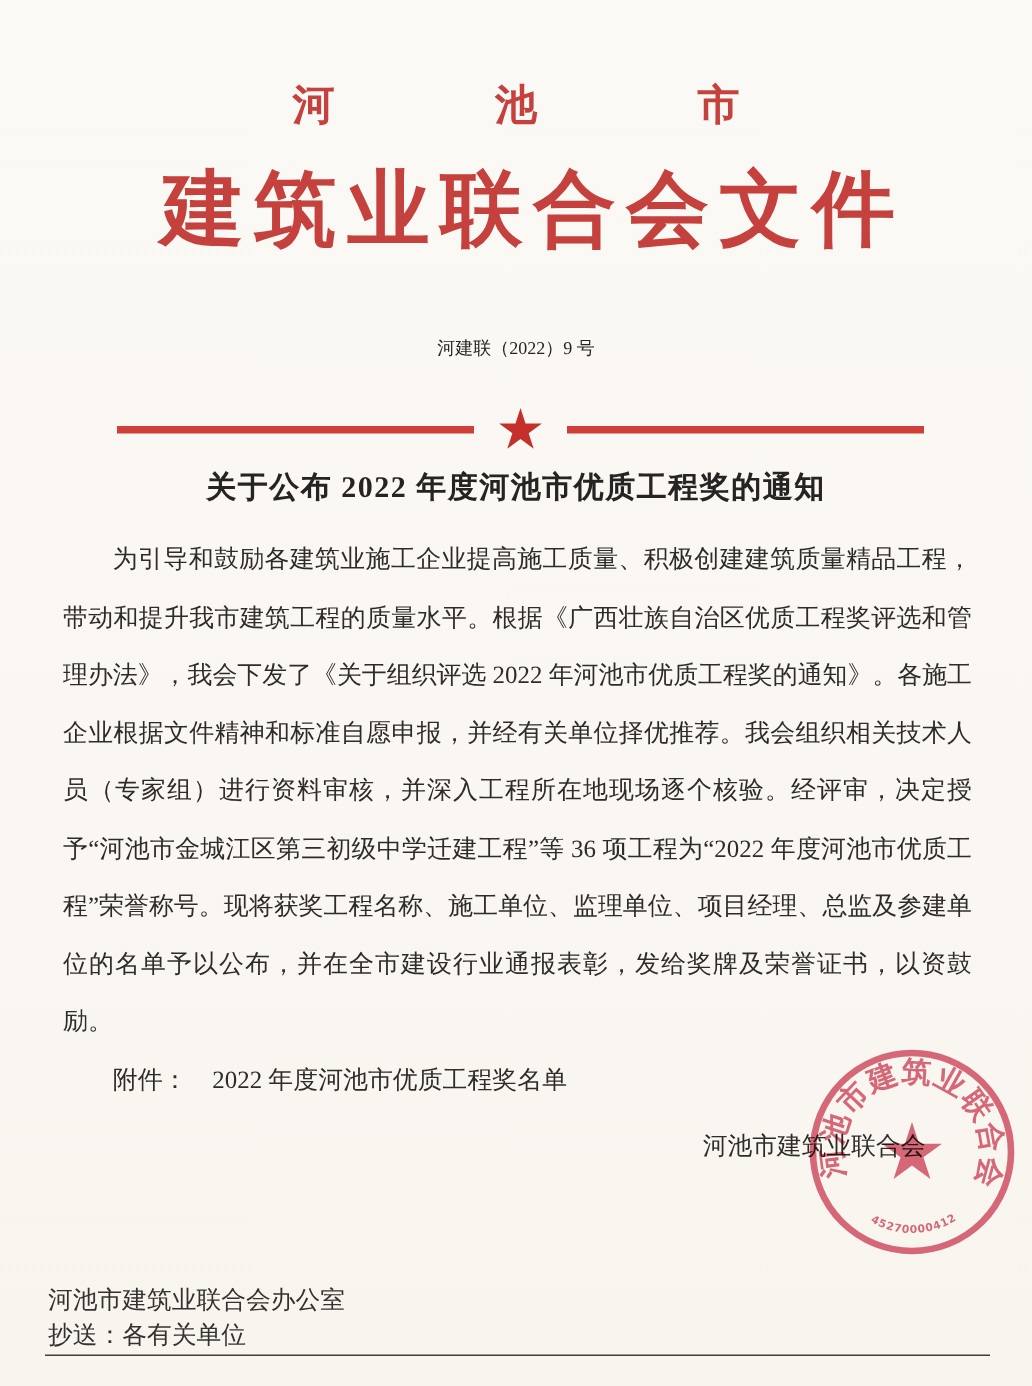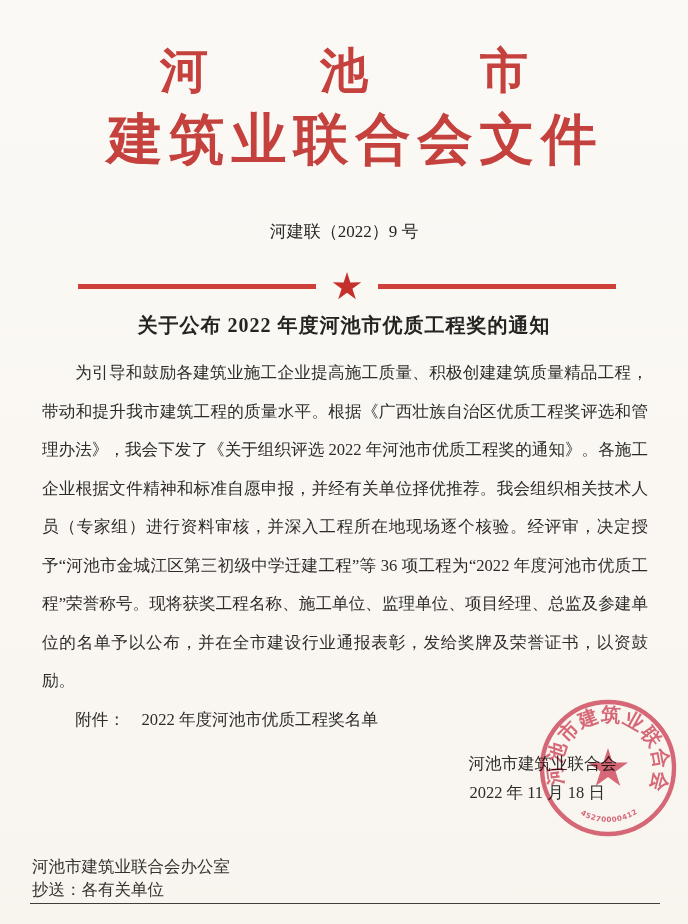--- a/index.html
+++ b/index.html
@@ -10,37 +10,37 @@
     background:linear-gradient(180deg,#fbf9f5 0%,#faf7f2 60%,#f8f5ef 100%);
     font-family:"Liberation Serif","DejaVu Serif",serif;
     color:#2e2c2b;
     overflow:hidden;
   }
   
   .org-short {
     padding-top:50px;
     text-align:center;
     color:#c5413d;
-    font-size:48px; font-weight:700;
+    font-size:28px; font-weight:700;
     letter-spacing:50px; text-indent:50px;
     line-height:42px;
   }
   .org-line {
     margin-top:14px;
     text-align:center;
     color:#c5413d;
     font-size:55px; font-weight:700;
     letter-spacing:7px; text-indent:7px;
     line-height:68px;
     padding-left:16px;
   }
   .doc-number {
     margin-top:46px;
     text-align:center;
-    font-size:17px;
+    font-size:12px;
     line-height:24px;
     color:#262423;
   }
   
   .divider {
     display:flex; align-items:center;
     margin:26px 72px 0 78px;
     height:32px;
   }
   .divider .rule { flex:1; height:5px; background:#cf403a; }
@@ -105,21 +105,20 @@
   </div>
 
   <div class="doc-title">关于公布 2022 年度河池市优质工程奖的通知</div>
 
   <div class="content">
     <p class="body-para">为引导和鼓励各建筑业施工企业提高施工质量、积极创建建筑质量精品工程，带动和提升我市建筑工程的质量水平。根据《广西壮族自治区优质工程奖评选和管理办法》，我会下发了《关于组织评选 2022 年河池市优质工程奖的通知》。各施工企业根据文件精神和标准自愿申报，并经有关单位择优推荐。我会组织相关技术人员（专家组）进行资料审核，并深入工程所在地现场逐个核验。经评审，决定授予“河池市金城江区第三初级中学迁建工程”等 36 项工程为“2022 年度河池市优质工程”荣誉称号。现将获奖工程名称、施工单位、监理单位、项目经理、总监及参建单位的名单予以公布，并在全市建设行业通报表彰，发给奖牌及荣誉证书，以资鼓励。</p>
     <p class="attachment"><span>附件：</span><span class="att-text">2022 年度河池市优质工程奖名单</span></p>
 
     <div class="signature">
       <div class="sig-org">河池市建筑业联合会</div>
-      <div class="sig-date">2022 年 11 月 18 日</div>
     </div>
   </div>
 
   <svg class="seal" viewBox="0 0 140 140">
     <defs>
       <path id="seal-arc-top" d="M 25.8 86.1 A 47 47 0 1 1 114.2 86.1" fill="none"></path>
       <path id="seal-arc-bottom" d="M 40.6 115.3 A 54 54 0 0 0 99.4 115.3" fill="none"></path>
     </defs>
     <circle cx="70" cy="70" r="66" fill="none" stroke="#d6556a" stroke-width="4.4"></circle>
     <polygon fill="#d6556a" points="70,50 74.7,64.5 90,64.5 77.6,73.5 82.3,88 70,79 57.7,88 62.4,73.5 50,64.5 65.3,64.5"></polygon>

